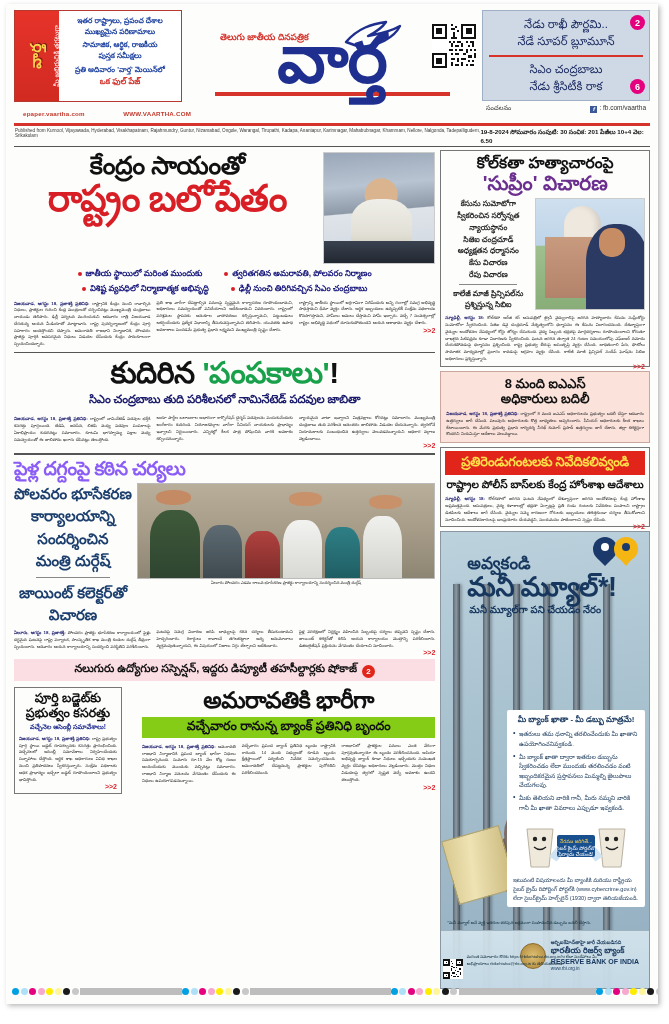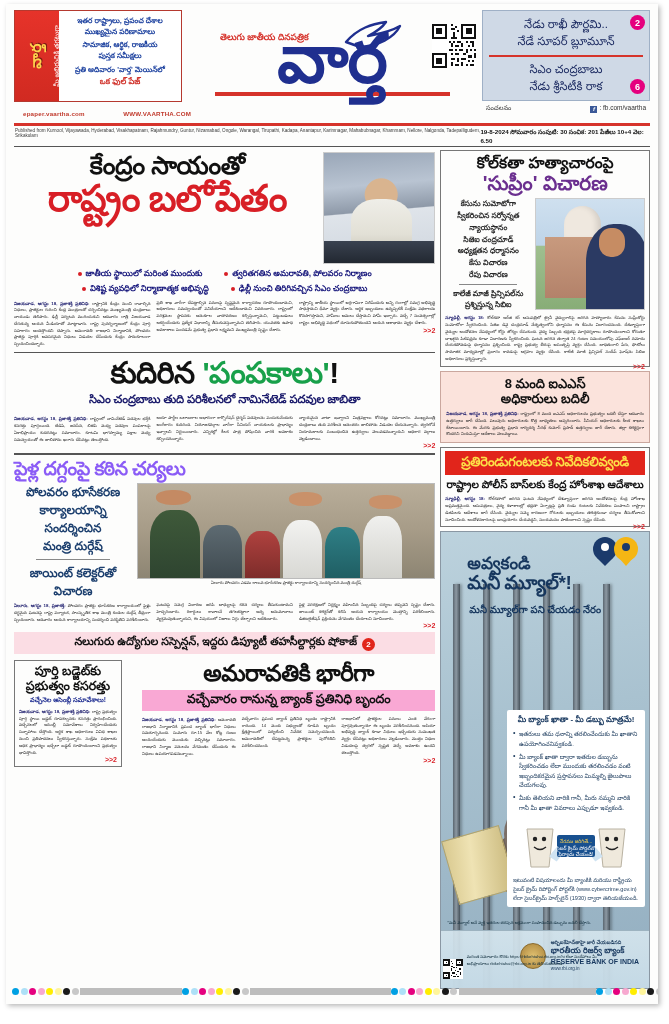--- a/index.html
+++ b/index.html
@@ -416,21 +416,21 @@
     font-weight: bold;
     color: #8b5cf6;
     line-height: 1.12;
     letter-spacing: -.5px;
     margin-top: 2px;
   }
   .pd-row { display: flex; gap: 5px; margin-top: 4px; }
   .pd-blurb {
     width: 118px;
     text-align: center;
-    font-size: 12px;
+    font-size: 15px;
     font-weight: bold;
     color: #1c3f6e;
     line-height: 1.5;
   }
   .pd-blurb .hr { height:1px; background:#888; margin: 4px 22px; }
   .pd-photo {
     flex: 1; height: 96px;
     border: 1px solid #bbb;
     background: linear-gradient(180deg,#b9ae9a 0%, #a79c88 48%, #8d8573 100%);
     position: relative; overflow: hidden;
@@ -487,21 +487,21 @@
   .br-main { flex: 1; }
   .br-head {
     text-align: center;
     font-size: 23px;
     font-weight: bold;
     color: #111;
     line-height: 1.15;
     letter-spacing: -.5px;
   }
   .yellow-strip {
-    background: #f9a8d4;
+    background: #84cc16;
     text-align: center;
     font-size: 12.5px;
     font-weight: bold;
     color: #111;
     padding: 2px 0;
     margin: 3px 0 3px 0;
   }
 
   
   .ad {
@@ -520,21 +520,21 @@
   .ad-logo {
     position: absolute; right: 8px; top: 4px;
     width: 52px; height: 34px;
   }
   .ad-h1 {
     position: absolute; left: 26px; top: 22px;
     font-size: 17px; font-weight: bold; color: #17375e;
   }
   .ad-h2 {
     position: absolute; left: 26px; top: 40px;
-    font-size: 19px; font-weight: bold; color: #17375e;
+    font-size: 27px; font-weight: bold; color: #17375e;
     letter-spacing: -.5px;
   }
   .ad-h3 {
     position: absolute; left: 28px; top: 72px;
     font-size: 10px; font-weight: bold; color: #17375e;
   }
   .donkey {
     position: absolute; left: 28px; bottom: 84px;
     width: 150px; height: 190px;
   }

